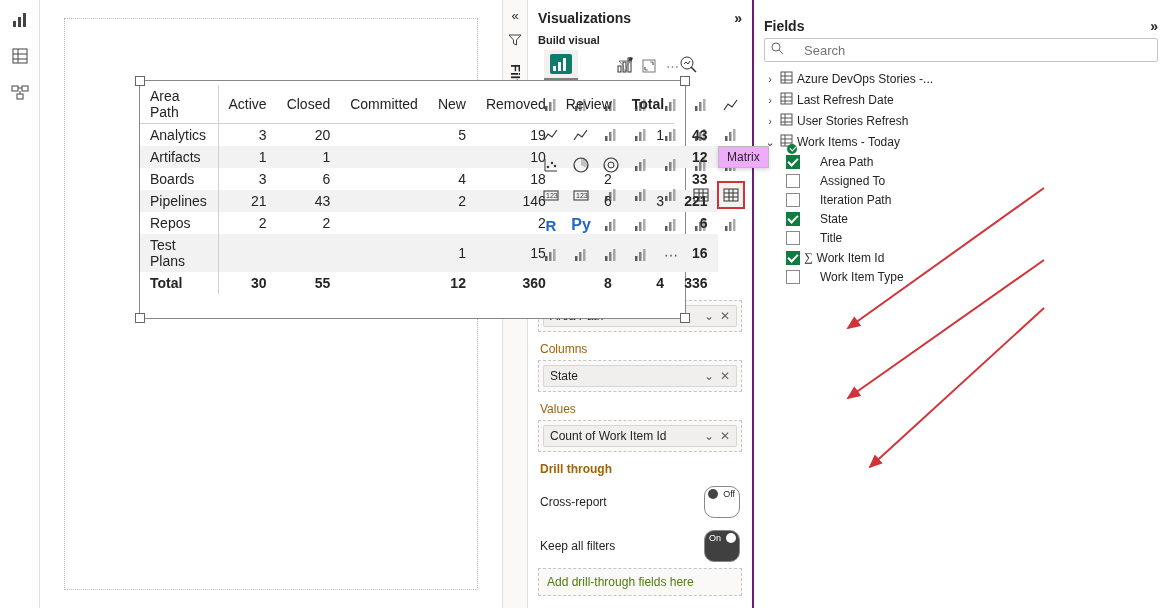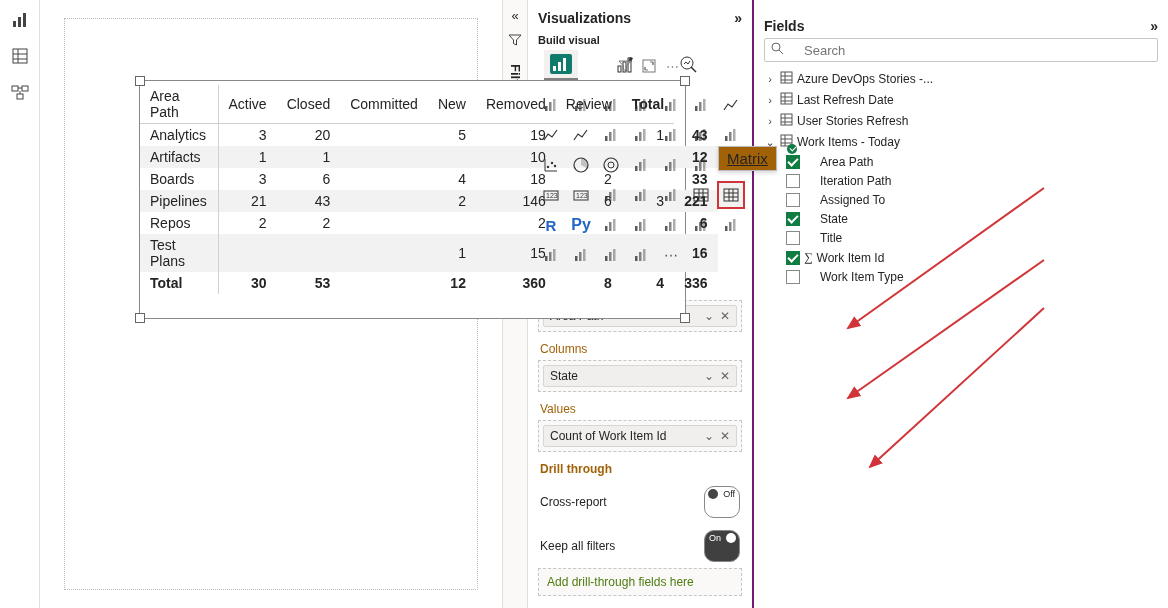--- a/index.html
+++ b/index.html
@@ -26,21 +26,21 @@
   .viz-pane { width:226px; border-right:2px solid #701a75; display:flex; flex-direction:column; padding:6px 10px 10px 10px; }
   .pane-head { display:flex; align-items:center; justify-content:space-between; font-weight:600; font-size:14px; padding:4px 0; }
   .pane-sub { font-weight:700; font-size:11px; padding-top:4px;}
   .build-tabs { display:flex; gap:30px; padding:4px 6px 8px 6px; }
   .build-tab { width:34px; height:30px; display:flex; align-items:center; justify-content:center; cursor:pointer;}
   .build-tab.active{ background:#f2f1f0; border-bottom:2px solid #808080;}
   .viz-icons { display:grid; grid-template-columns: repeat(7, 26px); gap:4px 4px; padding:4px 0; position:relative;}
   .viz-icons .vi { width:26px; height:26px; display:flex; align-items:center; justify-content:center; cursor:pointer; color:#323130;}
   .viz-icons .vi.selected { outline:2px solid #d13438; outline-offset:-1px; background:#f3f2f1;}
   .viz-icons .vi svg { pointer-events:none;}
-  .tooltip { position:absolute; left:180px; top:58px; background:#a16207; border:1px solid #bbb; padding:3px 8px; font-size:15px; box-shadow:0 2px 4px rgba(0,0,0,.15);text-decoration:underline;}
+  .tooltip { position:absolute; left:180px; top:58px; background:#f0abfc; border:1px solid #bbb; padding:3px 8px; font-size:12px; box-shadow:0 2px 4px rgba(0,0,0,.15);}
   .section-label { font-size:12px; color:#a16207; font-weight:500; padding:10px 2px 4px 2px;}
   .well { border:1px dashed #c8c6c4; background:#faf9f8; padding-bottom:0;}
   .field-pill { display:flex; align-items:center; gap:6px; background:#f0efee; border:1px solid #d6d6d6; border-radius:2px; padding:3px 6px; font-size:12px; margin:4px; justify-content:space-between;}
   .field-pill .pill-actions{display:flex; gap:6px; color:#666;}
   .drill-placeholder { padding:6px 8px; color:#4d7c0f; font-size:12px;}
   .toggle-row { display:flex; align-items:center; justify-content:space-between; padding:6px 2px; font-size:12px;}
   .toggle { width:36px; height:32px; border:1px solid #888; border-radius:10px; position:relative; background:#fff; font-size:9px; line-height:14px; text-align:right; padding-right:4px;}
   .toggle .knob{position:absolute; width:10px; height:10px; border-radius:50%; background:#444; top:2px; left:3px;}
   .toggle.on { background:#404040; color:#fff; text-align:left; padding-left:4px;}
   .toggle.on .knob{ left:auto; right:3px; background:#fff;}
@@ -185,21 +185,21 @@
               <td></td>
               <td>1</td>
               <td>15</td>
               <td></td>
               <td></td>
               <td class="bold">16</td>
             </tr>
             <tr class="total-row">
               <td>Total</td>
               <td>30</td>
-              <td>53</td>
+              <td>55</td>
               <td></td>
               <td>12</td>
               <td>360</td>
               <td>8</td>
               <td>4</td>
               <td>336</td>
             </tr>
           </tbody>
       </table>
     </div>
@@ -614,26 +614,26 @@
           <span>Work Items - Today</span>
         </div>
         <div class="tree-row indent">
           <span class="chk checked"></span>
           <span style="width:12px"></span>
           <span>Area Path</span>
         </div>
         <div class="tree-row indent">
           <span class="chk "></span>
           <span style="width:12px"></span>
-          <span>Iteration Path</span>
+          <span>Assigned To</span>
         </div>
         <div class="tree-row indent">
           <span class="chk "></span>
           <span style="width:12px"></span>
-          <span>Assigned To</span>
+          <span>Iteration Path</span>
         </div>
         <div class="tree-row indent">
           <span class="chk checked"></span>
           <span style="width:12px"></span>
           <span>State</span>
         </div>
         <div class="tree-row indent">
           <span class="chk "></span>
           <span style="width:12px"></span>
           <span>Title</span>

